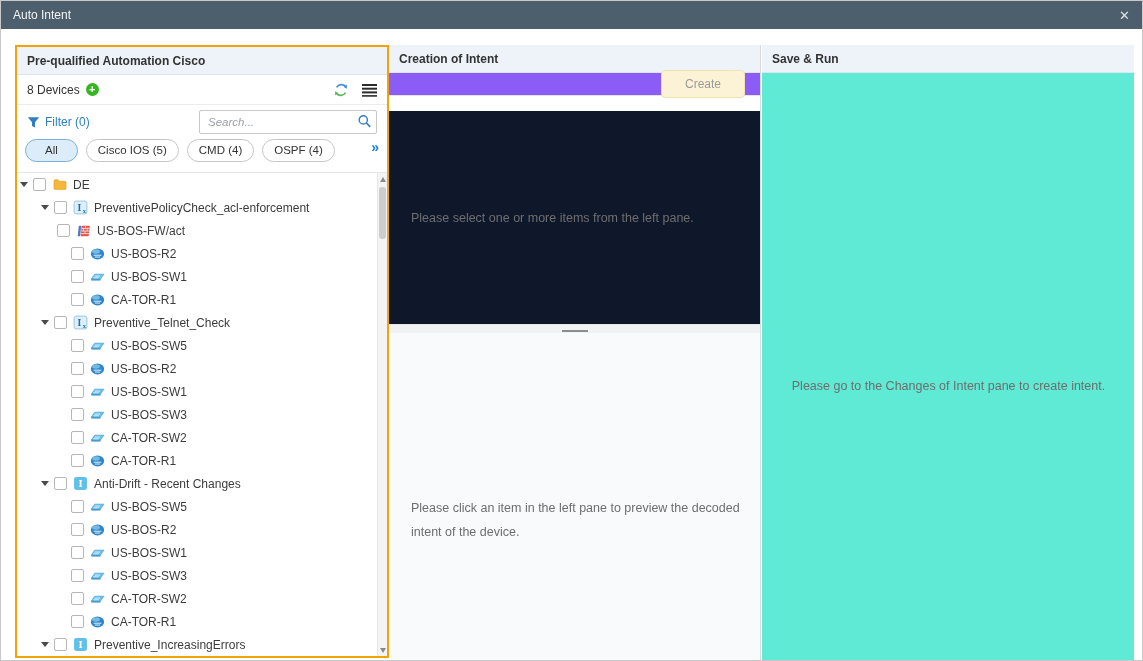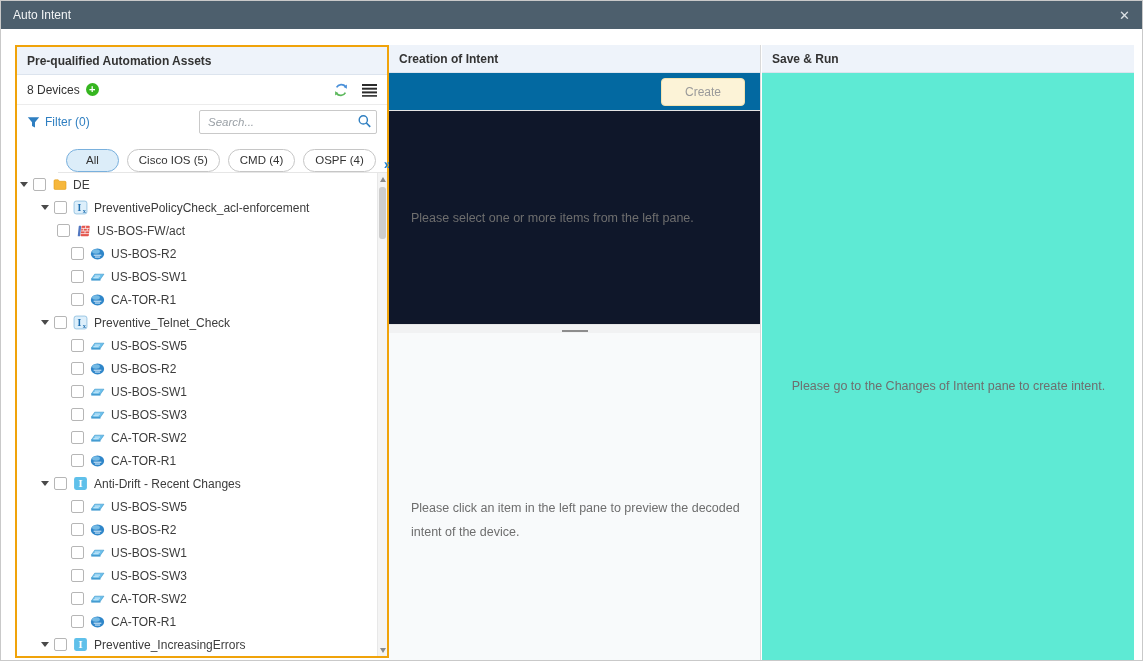--- a/index.html
+++ b/index.html
@@ -42,23 +42,22 @@
   .filter-btn { display:flex; gap:5px; align-items:center; color:var(--accent_blue,#2f7fc1); cursor:pointer; }
   .search-wrap { margin-left:auto; position:relative; width:178px; }
   .search-wrap input {
     width:100%; height:24px; border:1px solid #c9c9c9; border-radius:2px;
     font-size:11.5px; font-style:italic; padding:0 24px 0 8px; color:#555;
     font-family:Liberation Sans, sans-serif; outline:none;
   }
   .search-wrap input::placeholder { color:#9aa0a6; font-style:italic; }
   .search-icon { position:absolute; right:5px; top:4px; }
   .chips-row {
-    height:34px; display:flex; align-items:flex-end; gap:8px; padding:0 8px;
+    height:34px; display:flex; align-items:flex-start; gap:8px; padding:0 8px;
     border-bottom:1px solid #e6e6e6;
-    margin-left:41px;
   }
   .chip {
     height:23px; line-height:21px; padding:0 11px; border:1px solid #c6c6c6;
     border-radius:12px; font-size:11.5px; color:#333; background:#fff;
     white-space:nowrap; cursor:pointer;
   }
   .chip.selected { background:var(--chip_selected_bg,#dcedf9); border-color:var(--chip_selected_border,#79b0dd); padding:0 19px; }
   .more-chips { margin-left:auto; color:var(--link_blue,#1a7fd4); font-weight:bold; font-size:14px; cursor:pointer; }
   .tree { position:absolute; top:126px; bottom:0; left:0; right:0; overflow:hidden; }
   .tree-row { height:23px; display:flex; align-items:center; font-size:12px; color:#3c3c3c; cursor:pointer; }
@@ -70,23 +69,23 @@
   
   .vscroll { position:absolute; right:0; top:0; bottom:0; width:10px; background:#f4f4f4; border-left:1px solid #e8e8e8; }
   .sb-up, .sb-down { position:absolute; left:0; width:9px; height:12px; display:flex; align-items:center; justify-content:center; cursor:pointer; }
   .sb-up { top:0; } .sb-down { bottom:0; }
   .sb-up span { width:0; height:0; border-left:3.5px solid transparent; border-right:3.5px solid transparent; border-bottom:5px solid #8a8a8a; }
   .sb-down span { width:0; height:0; border-left:3.5px solid transparent; border-right:3.5px solid transparent; border-top:5px solid #8a8a8a; }
   .sb-thumb { position:absolute; left:1px; top:14px; width:7px; height:52px; background:#cdcdcd; border-radius:3px; cursor:pointer; }
   
   .middle-pane { position:absolute; left:388px; top:44px; width:372px; height:617px; border-right:1px solid #d9d9d9; background:#fff; }
   .m-toolbar {
-    position:absolute; top:28px; left:0; right:0; height:38px;
+    position:absolute; top:28px; left:0; right:0; height:23px;
     display:flex; align-items:center; justify-content:flex-end;
-    padding-right:15px; border-bottom:1px solid #e4e4e4; background:#0369a1;
+    padding-right:15px; border-bottom:1px solid #e4e4e4; background:#8b5cf6;
   }
   .create-btn {
     padding:6px 23px; background:var(--create_bg,#fcf3d7);
     border:1px solid var(--create_border,#f3e3b0); border-radius:4px;
     font-size:12px; color:var(--create_text,#9a9a9a); cursor:pointer;
     font-family:"Liberation Sans", sans-serif;
   }
   .m-select-area {
     position:absolute; top:66px; left:0; right:0; height:213px; background:#0f172a;
     padding:100px 20px 0 22px; font-size:12.5px; color:var(--message_text,#6e6e6e);
@@ -112,21 +111,21 @@
 
 <div id="app">
 
   <div class="titlebar">
     <span>Auto Intent</span>
     <span class="close-x">✕</span>
   </div>
 
   <div class="left-pane">
     <div class="pane-header">
-      <span>Pre-qualified Automation Assets</span>
+      <span>Pre-qualified Automation Cisco</span>
     </div>
 
     <div class="devices-row">
       <span>8 Devices</span>
       <span class="plus-badge">+</span>
       <span class="devices-actions">
         <span class="icon-btn">
           <svg width="16" height="16" viewBox="0 0 16 16">
             <path d="M12.6 4.6 A5.4 5.4 0 0 0 3.6 5.4" fill="none" stroke="#4a90d9" stroke-width="1.7"></path>
             <polygon points="13.9,2.4 13.9,6.8 10.7,5.0" fill="#4a90d9"></polygon>

